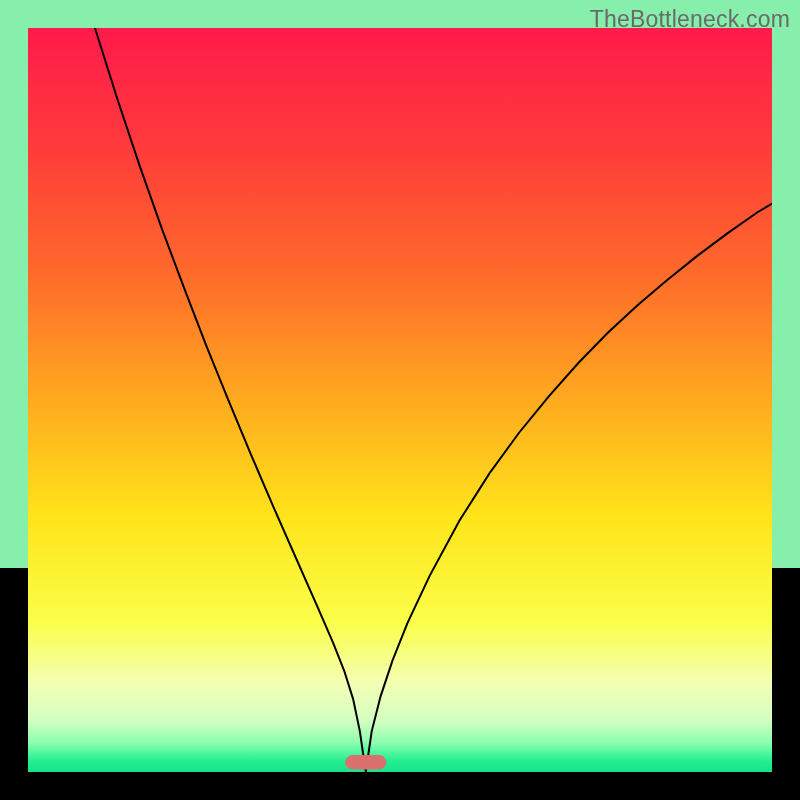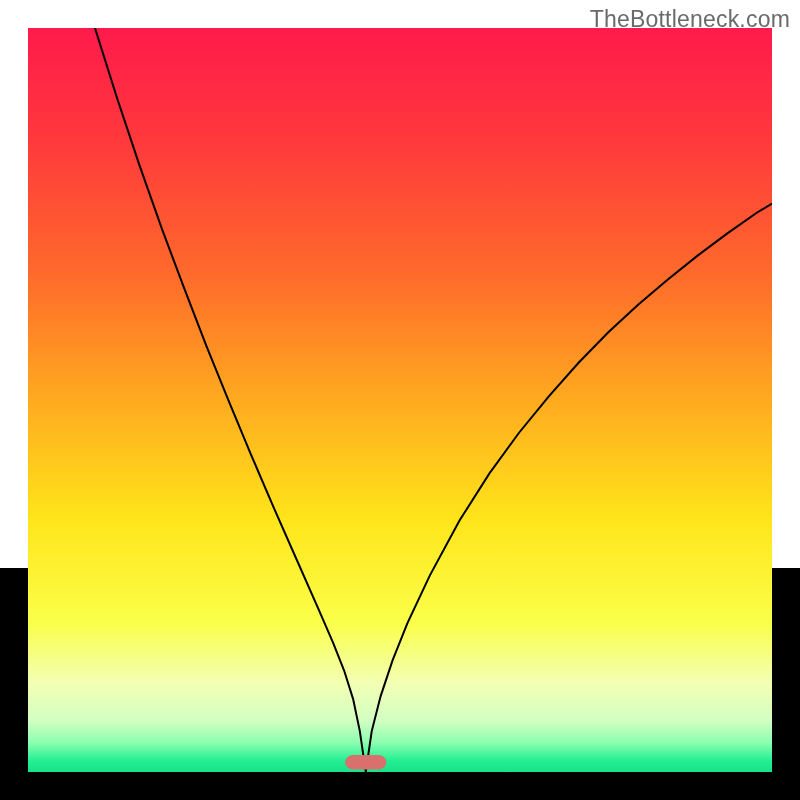--- a/index.html
+++ b/index.html
@@ -8,21 +8,21 @@
     width: 800px;
     height: 800px;
     background: #000;
     overflow: hidden;
     font-family: Arial, Helvetica, sans-serif;
   }
   .frame {
     position: relative;
     width: 800px;
     height: 568px;
-    background: #ffffff;
+    background: #86efac;
   }
   .plot-area {
     position: absolute;
     left: 28px;
     top: 28px;
     width: 744px;
     height: 744px;
   }
   .watermark {
     position: absolute;

